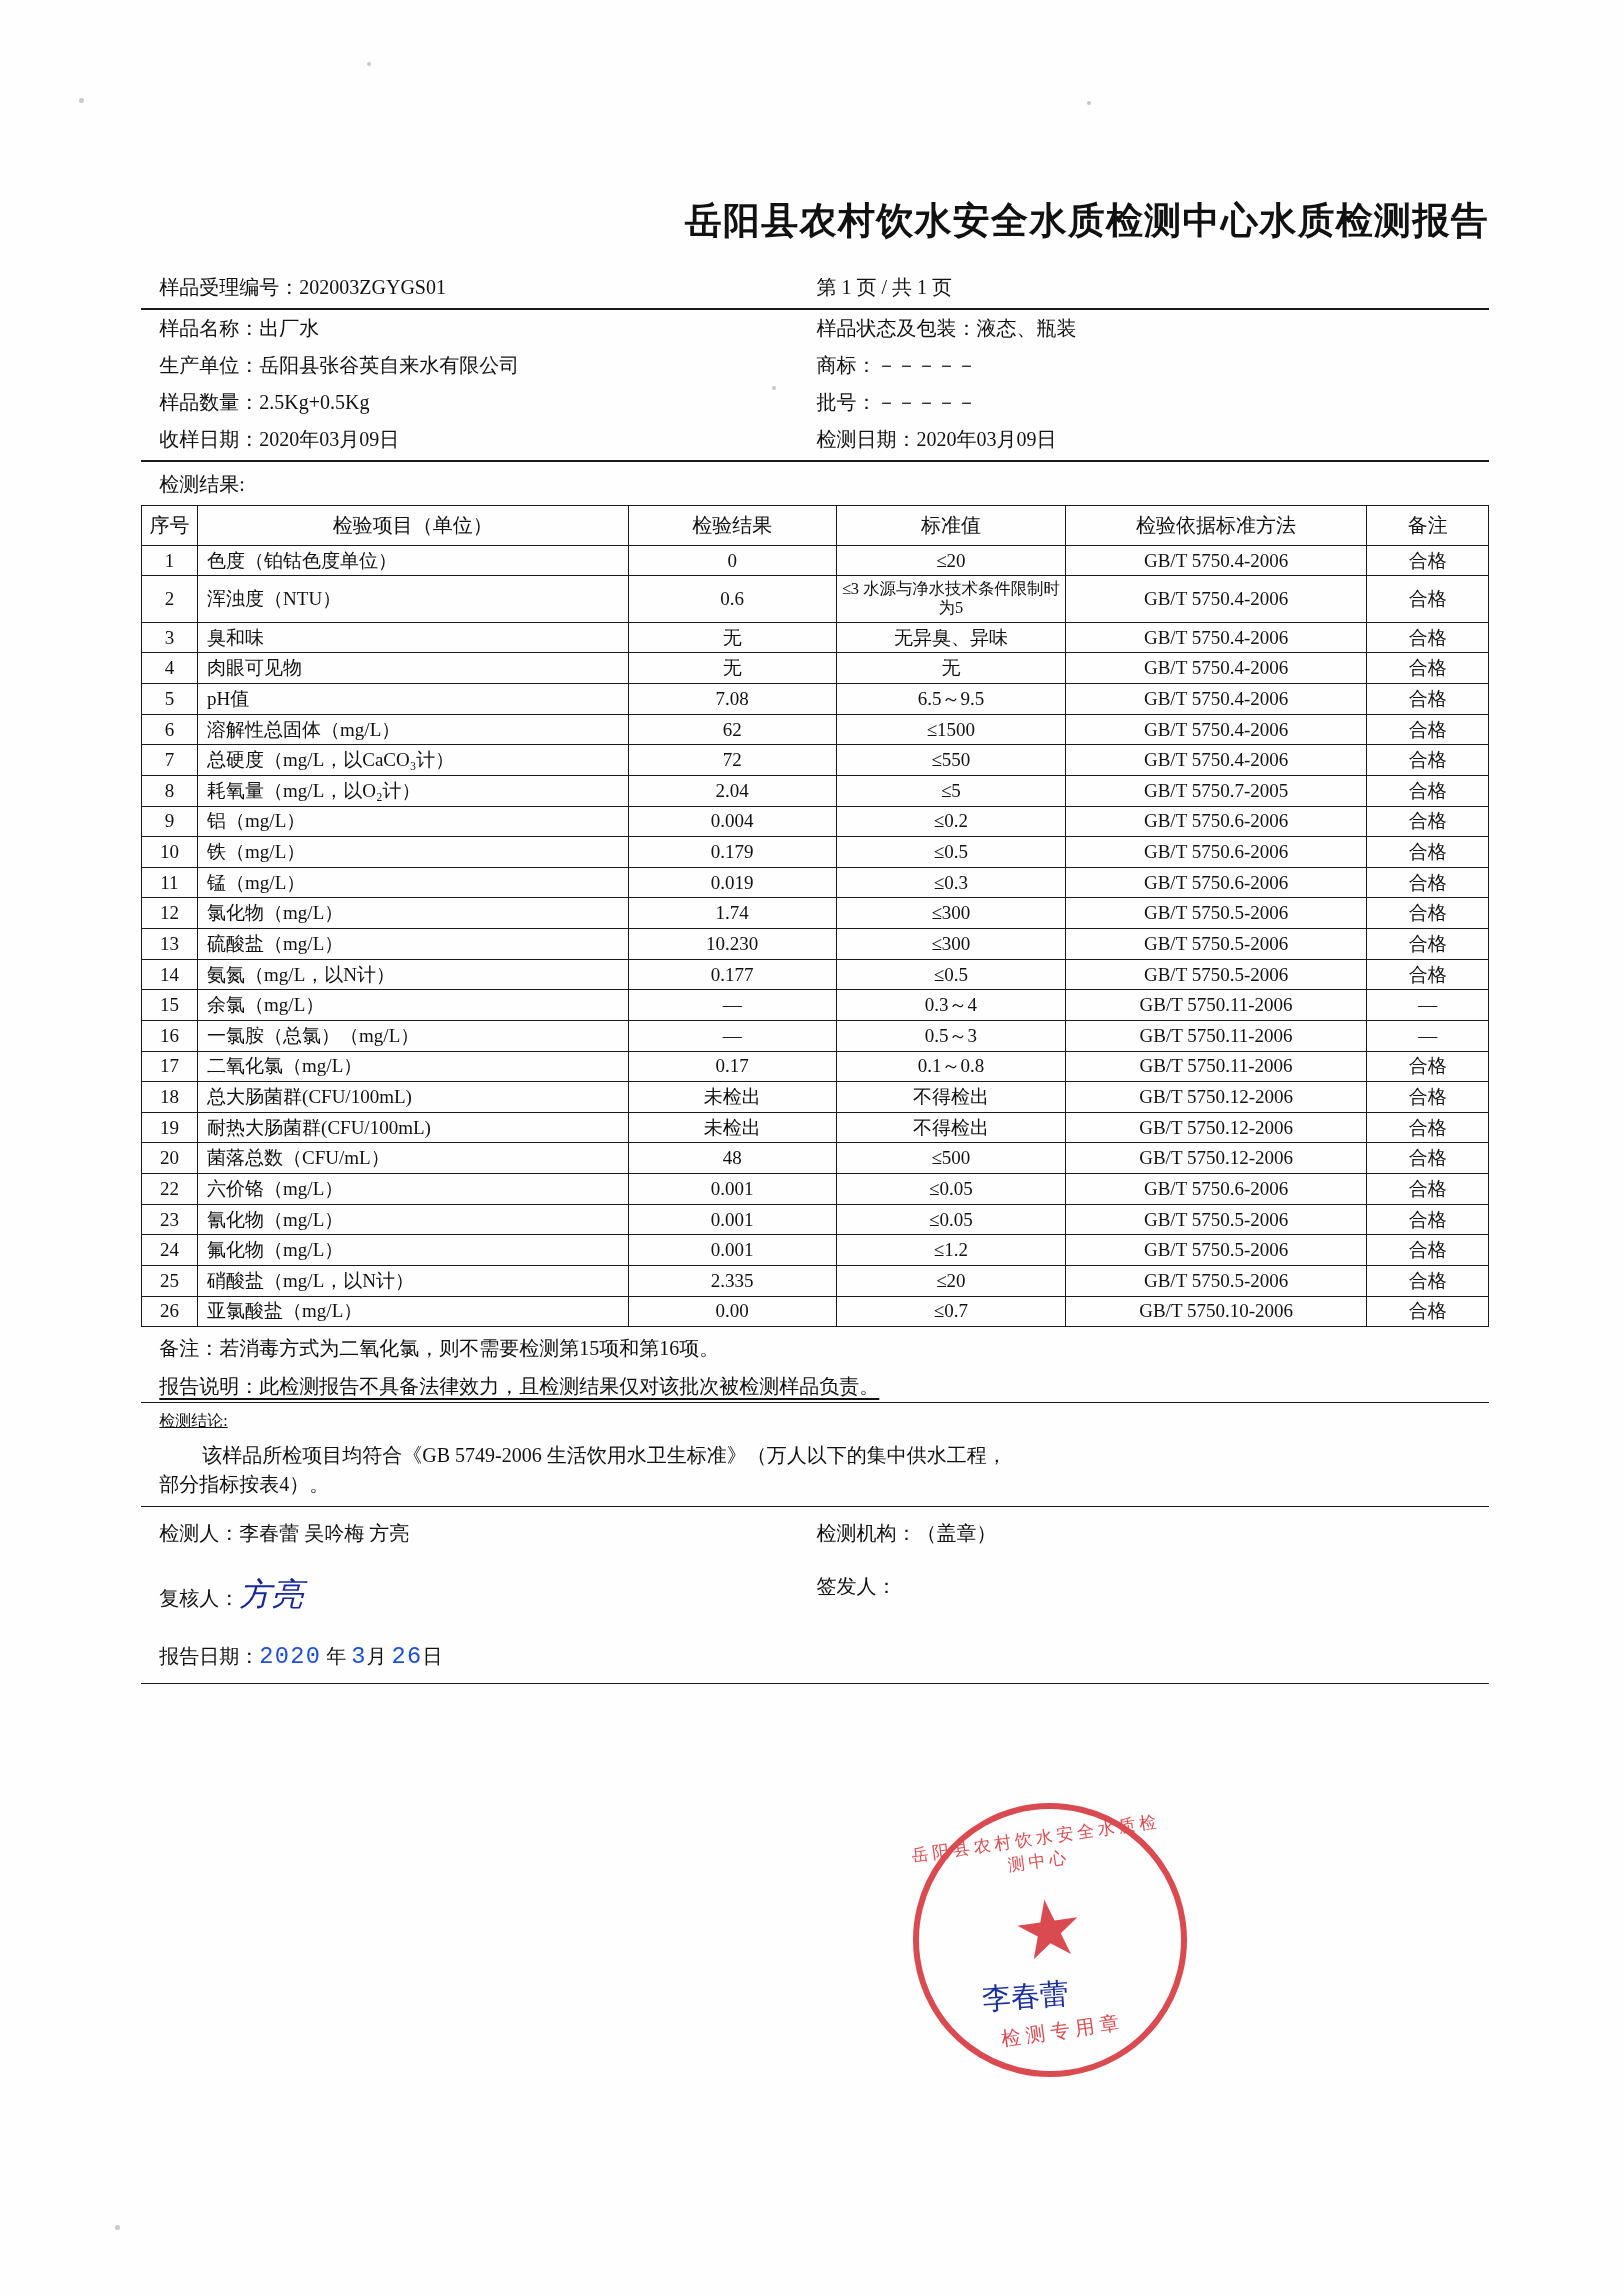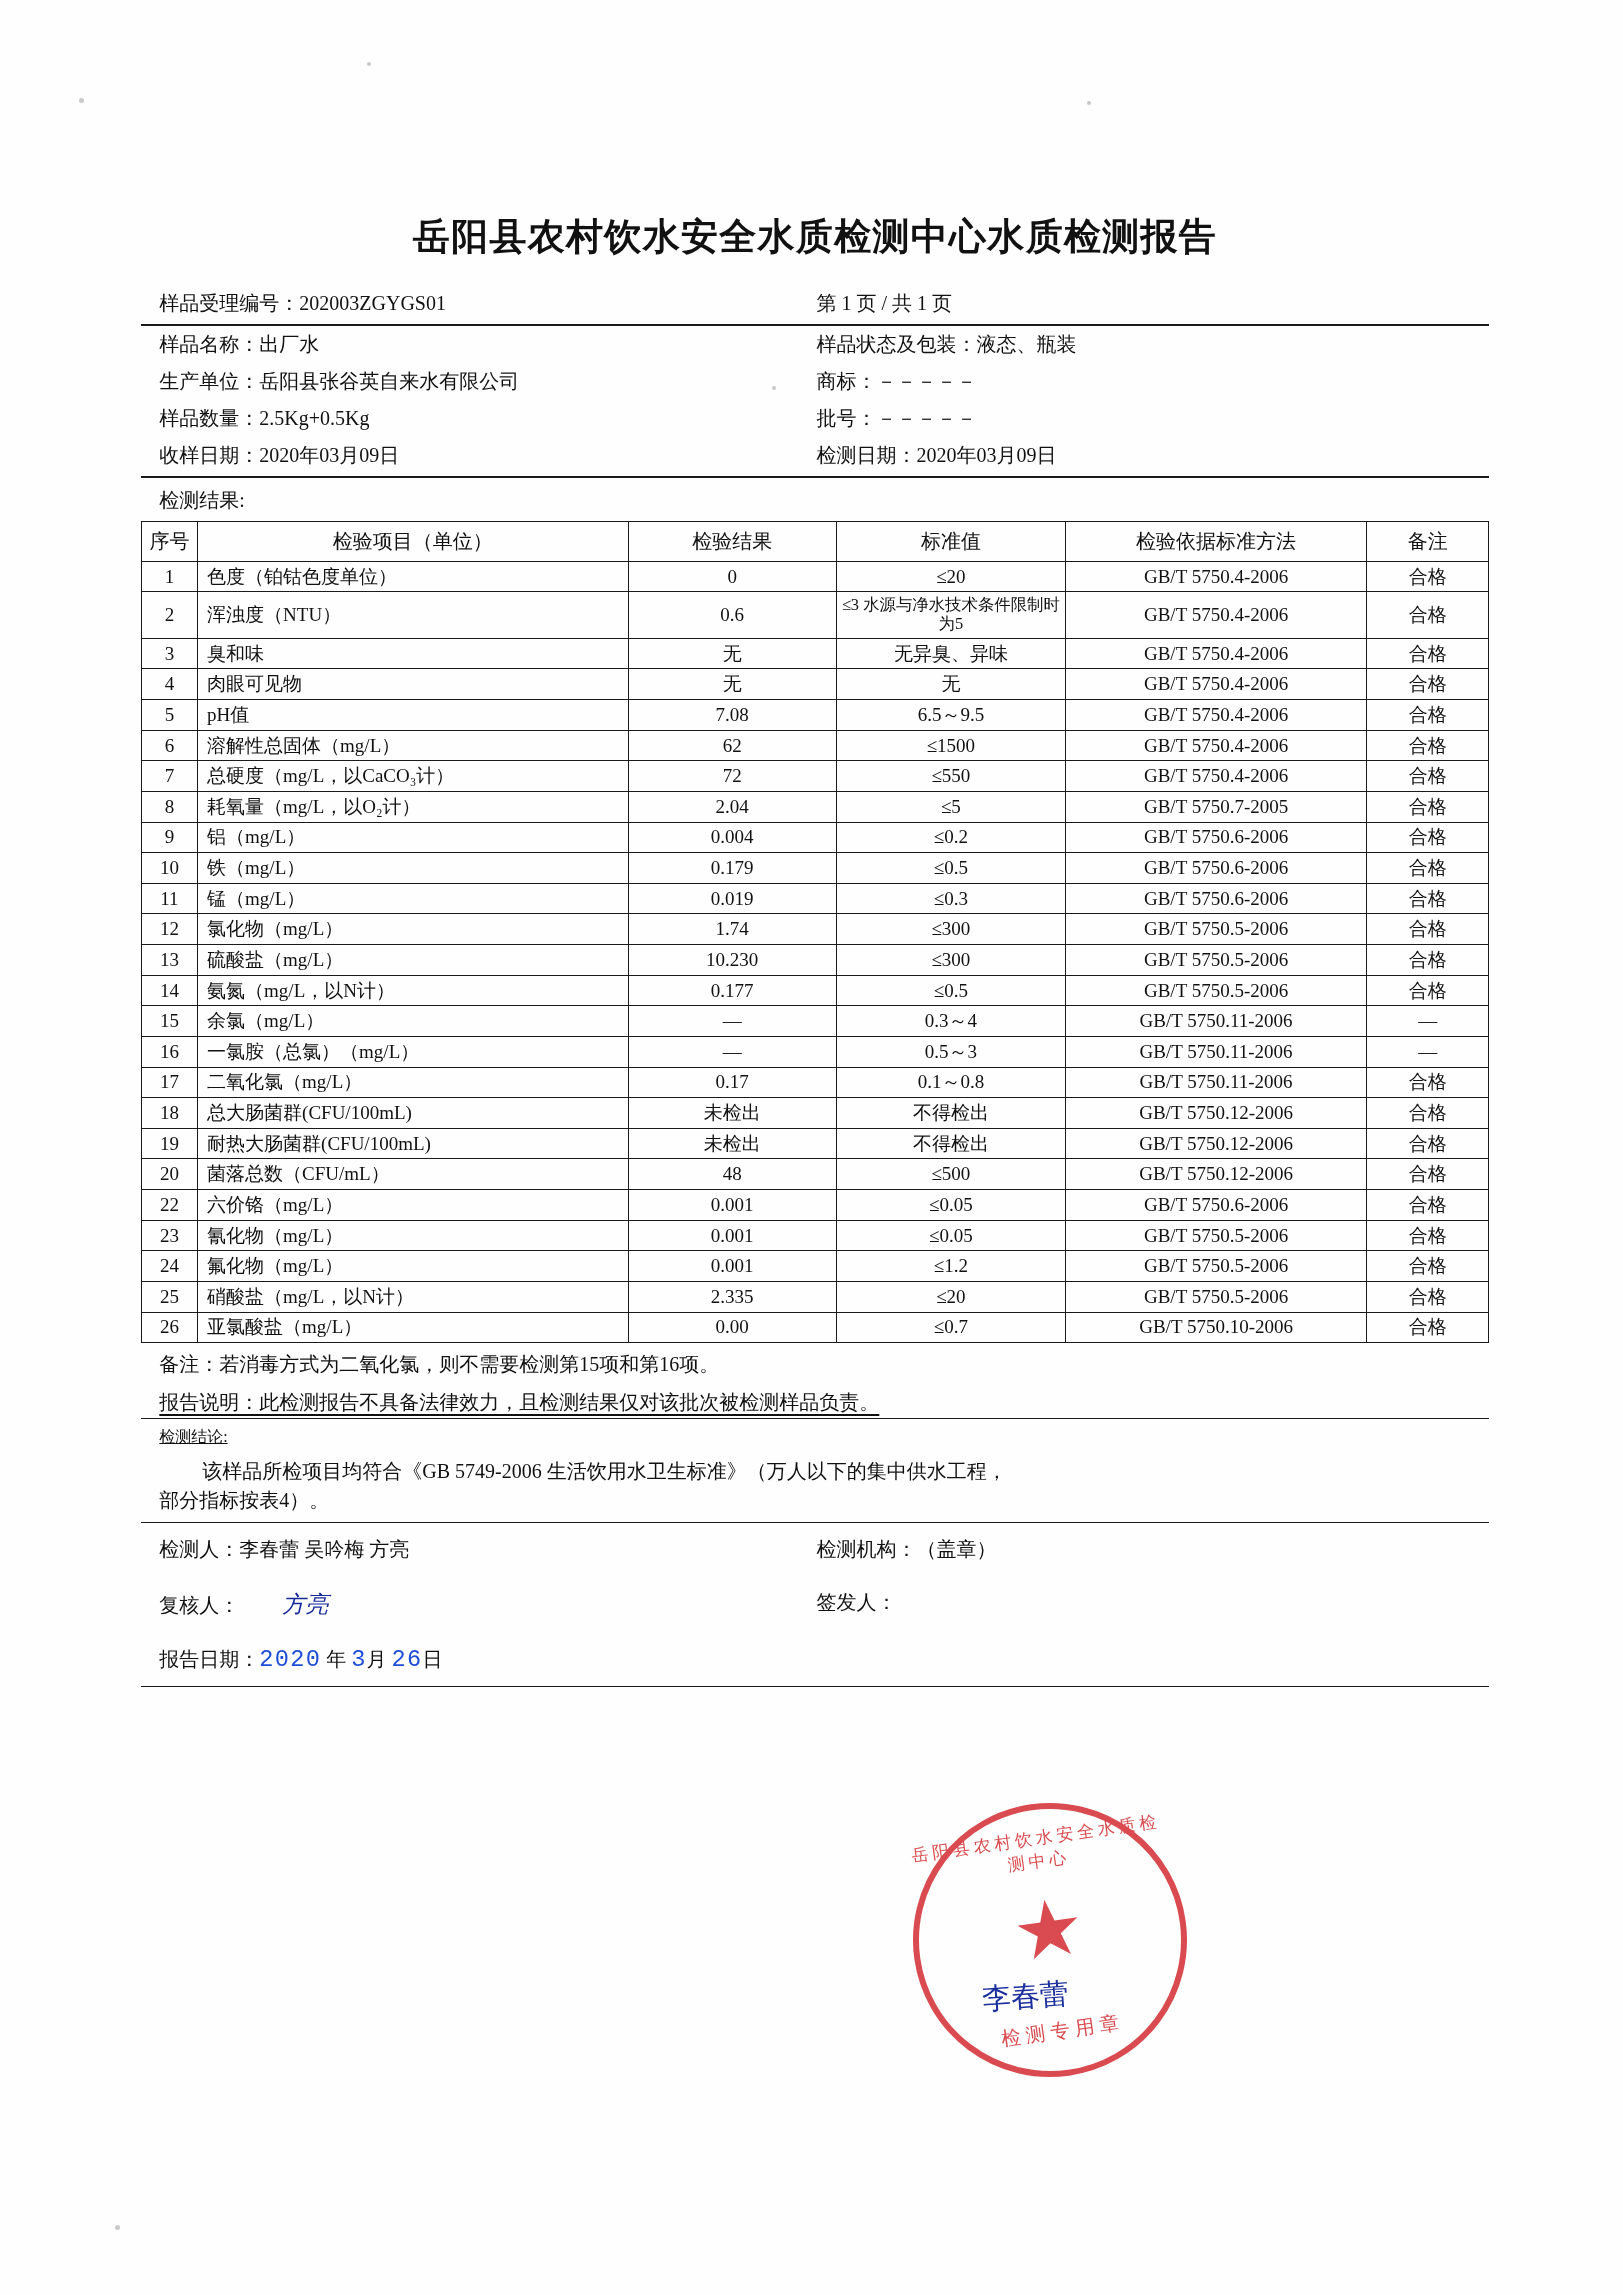--- a/index.html
+++ b/index.html
@@ -22,27 +22,26 @@
     height: 2295px;
     background: #fefefe;
   }
   .sheet {
     position: absolute;
     left: 141px;
     top: 196px;
     width: 1348px;
   }
   .title {
-    text-align: center;
+    text-align: right;
     font-size: 37px;
     font-weight: bold;
     letter-spacing: 1.3px;
     margin-bottom: 22px;
     font-family: "Liberation Serif", "DejaVu Serif", serif;
-    margin-top: 16px;
   }
   .meta {
     font-size: 20px;
     line-height: 1.0;
   }
   .meta-row {
     display: flex;
     padding: 8.5px 0 8.5px 0;
   }
   .meta-left {
@@ -124,22 +123,21 @@
     display: flex;
     padding: 13px 0 13px 0;
     position: relative;
   }
   .sign-left { width: 661px; padding-left: 18.3px; box-sizing: border-box;}
   .sign-right { flex: 1; padding-left: 14.4px; box-sizing: border-box;}
   .hand {
     font-family: "DejaVu Sans", sans-serif;
     color: #14279b;
     font-style: italic;
-    font-size: 23px;
-    margin-left: 43px;
+    font-size: 32px;
   }
   .hand-blue {
     font-family: Liberation Mono, monospace;
     color: #1d4ed8;
     font-size: 23.6px;
     letter-spacing: 1.3px;
     text-align: center;
   }
   
   .seal {

